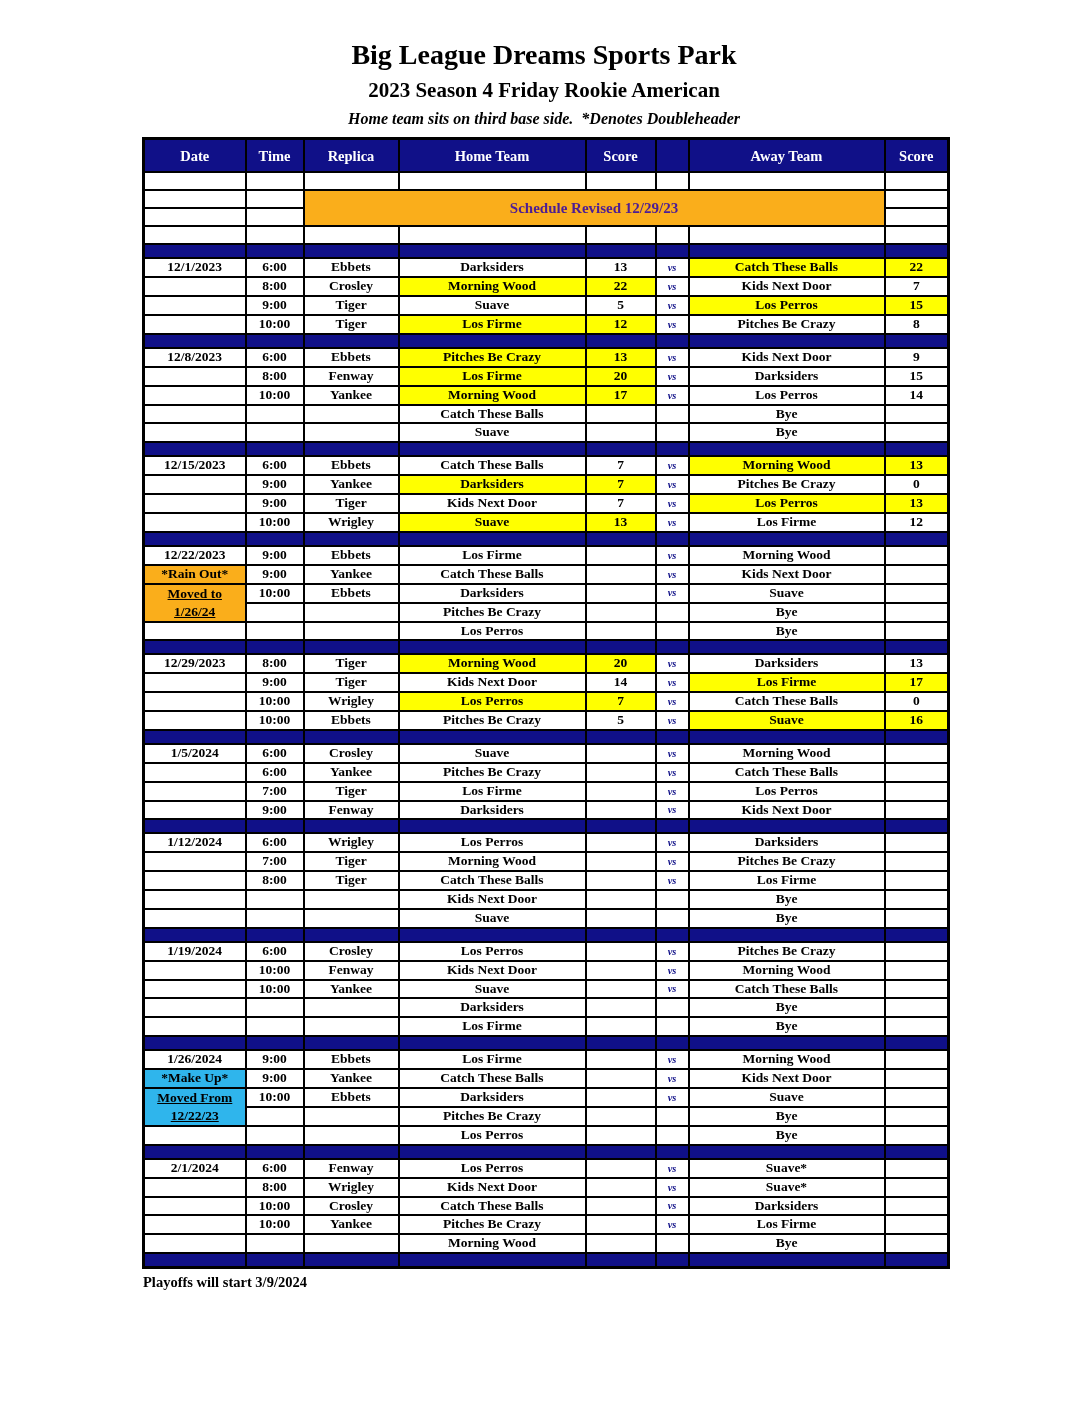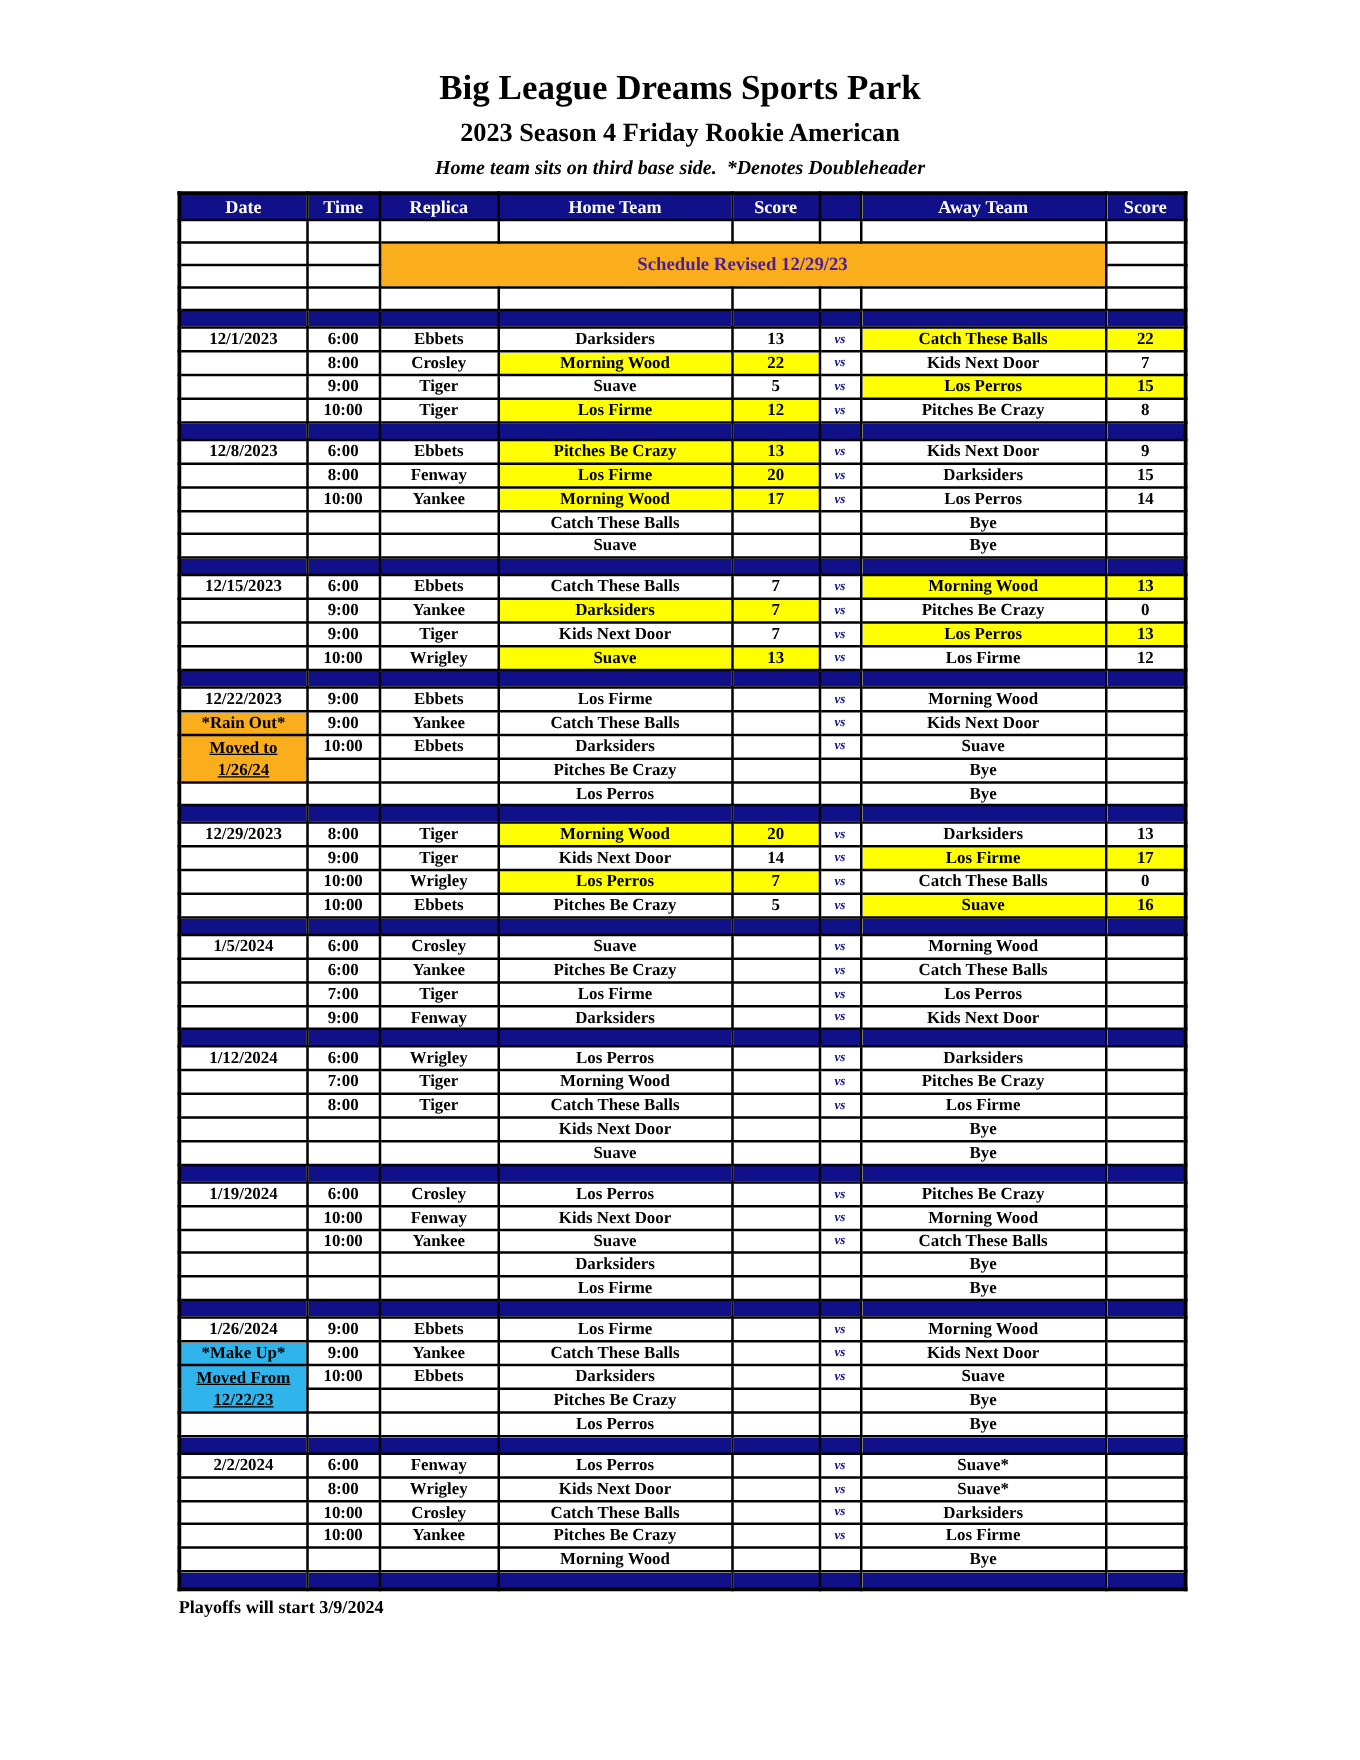--- a/index.html
+++ b/index.html
@@ -10,21 +10,21 @@
   }
   * { box-sizing: border-box; }
   html, body {
     margin: 0; padding: 0;
     width: 1088px; height: 1408px;
     background: #ffffff;
     font-family: "Liberation Serif", serif;
     color: #000;
     overflow: hidden;
   }
-  .page { padding-top: 56px; }
+  .page { padding-top: 40px; }
   .title {
     margin: 0;
     text-align: center;
     font-size: 28px;
     font-weight: bold;
     line-height: 1.1;
   }
   .subtitle {
     margin: 8px 0 0 0;
     text-align: center;
@@ -56,21 +56,21 @@
     font-size: 13.5px;
     line-height: 1.25;
     overflow: hidden;
     white-space: nowrap;
     height: 18px;
   }
   .schedule thead th {
     background: var(--navy, #101088);
     color: #ffffff;
     font-size: 14.5px;
-    height: 22px;
+    height: 34px;
   }
   .schedule tr.sep td {
     background: var(--navy, #101088);
     height: 14px;
   }
   .schedule td.banner {
     background: var(--gold, #FAAE1B);
     font-size: 15px;
     color: #4c1d95;
   }
@@ -661,21 +661,21 @@
           <td></td>
           <td></td>
           <td></td>
           <td></td>
           <td></td>
           <td></td>
           <td></td>
           <td></td>
         </tr>
         <tr>
-          <td>2/2/2024</td>
+          <td>2/1/2024</td>
           <td>6:00</td>
           <td>Fenway</td>
           <td>Los Perros</td>
           <td></td>
           <td class="vs">vs</td>
           <td>Suave*</td>
           <td></td>
         </tr>
         <tr>
           <td></td>

